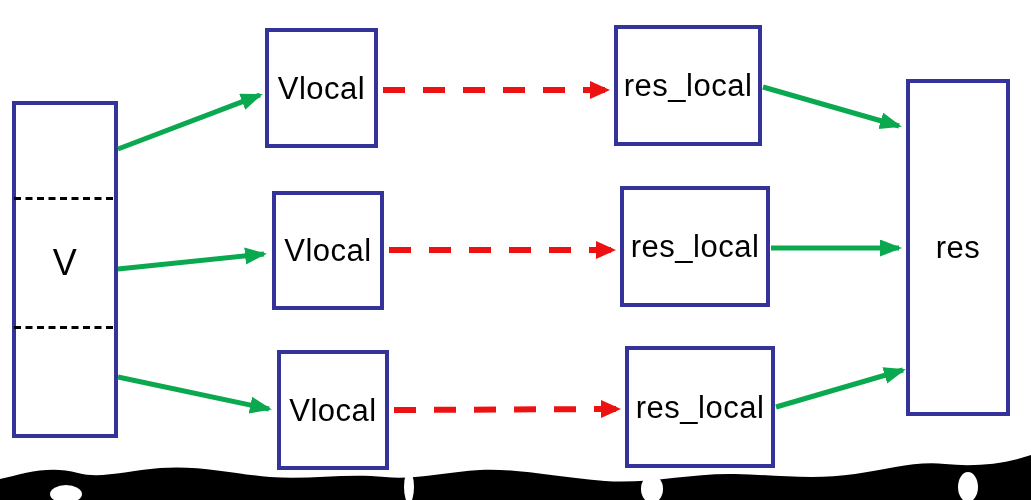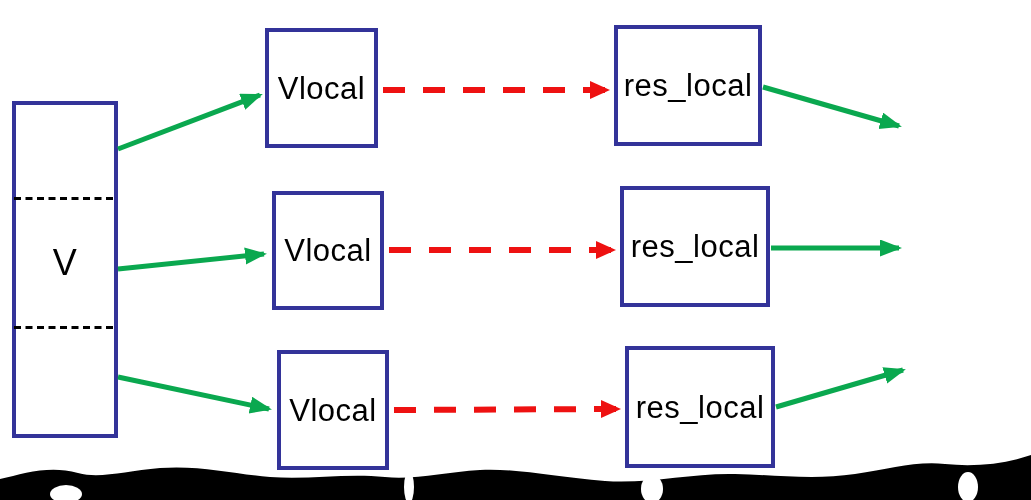--- a/index.html
+++ b/index.html
@@ -82,20 +82,23 @@
   <div class="box rl1">
     <span class="label">res_local</span>
   </div>
   <div class="box rl2">
     <span class="label">res_local</span>
   </div>
   <div class="box rl3">
     <span class="label">res_local</span>
   </div>
 
+  <div class="box res-box">
+    <span class="label">res</span>
+  </div>
 
   <svg class="overlay" viewBox="0 0 1031 500" aria-hidden="true">
     <defs>
       <marker id="greenHead" markerUnits="userSpaceOnUse" markerWidth="26" markerHeight="20" refX="19" refY="8.5" orient="auto">
         <path class="g-head" d="M0,0 L22,8.5 L0,17 Z"></path>
       </marker>
       <marker id="redHead" markerUnits="userSpaceOnUse" markerWidth="24" markerHeight="20" refX="16" refY="9" orient="auto">
         <path class="r-head" d="M0,0 L20,9 L0,18 Z"></path>
       </marker>
     </defs>

